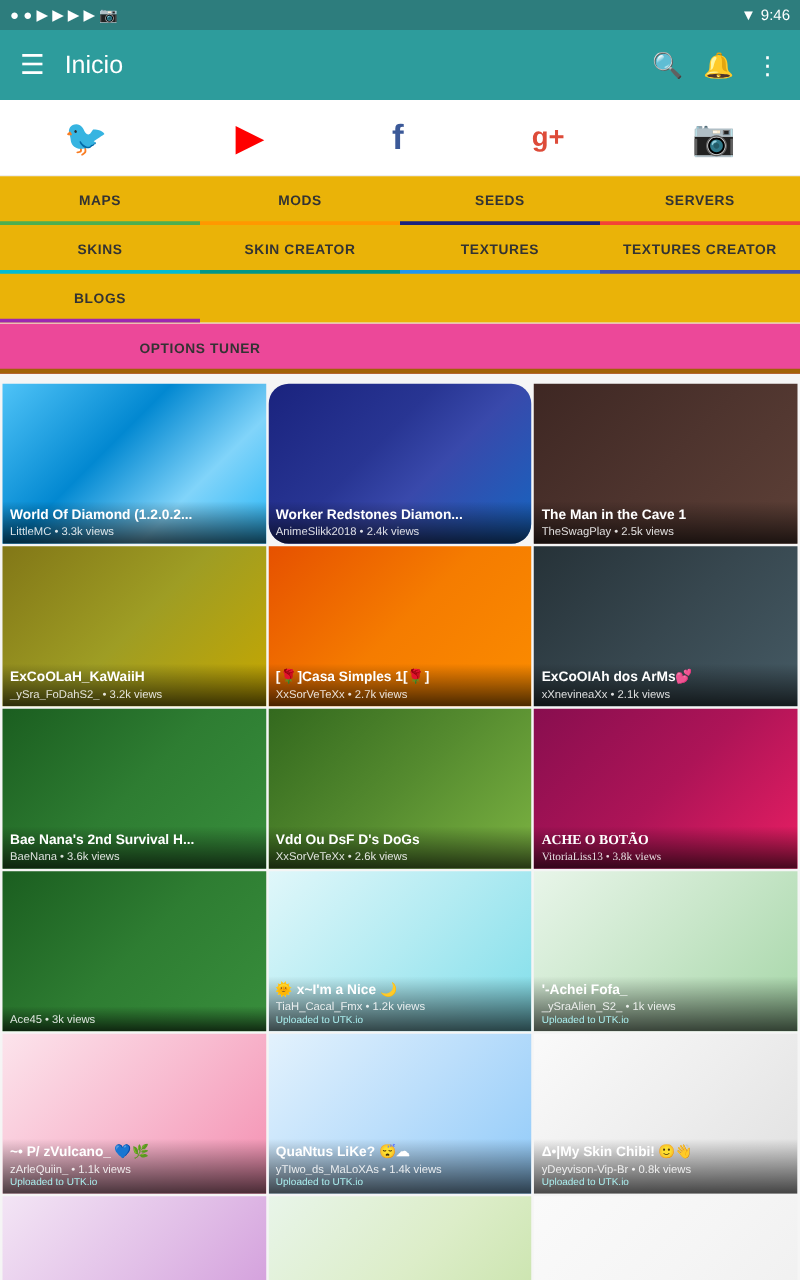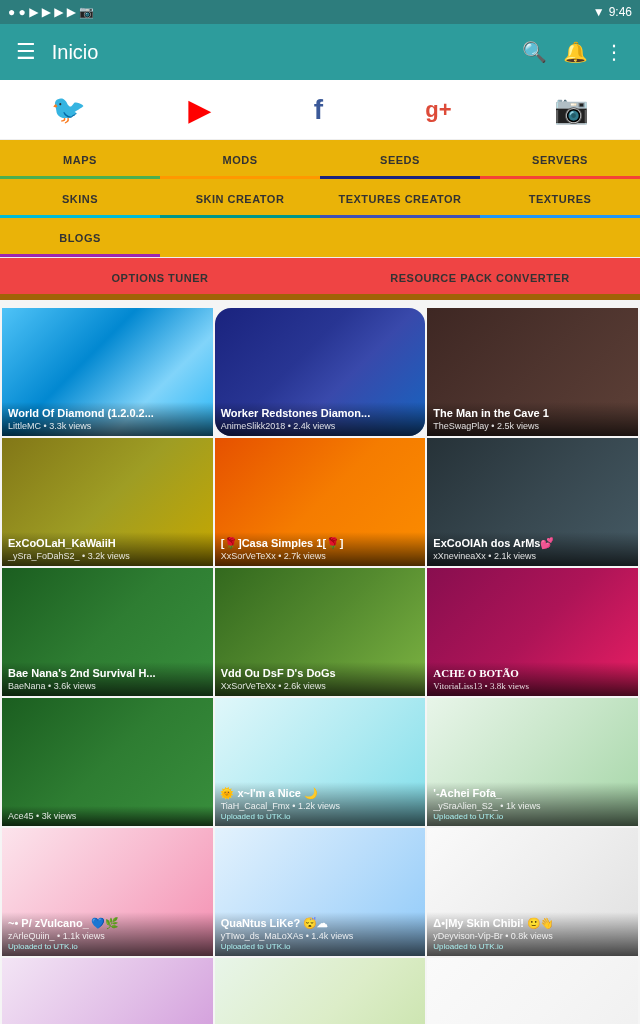--- a/index.html
+++ b/index.html
@@ -71,24 +71,24 @@
     .nav-item.dark-blue { border-bottom-color: #1a237e; }
     .nav-item.red { border-bottom-color: #f44336; }
     .nav-item.cyan { border-bottom-color: #00bcd4; }
     .nav-item.teal { border-bottom-color: #009688; }
     .nav-item.blue2 { border-bottom-color: #2196f3; }
     .nav-item.purple { border-bottom-color: #9c27b0; }
     .nav-item.indigo { border-bottom-color: #3f51b5; }
 
     
     .options-row {
-      background: #ef4444;
+      background: #ec4899;
       display: grid;
       grid-template-columns: 1fr 1fr;
-      border-bottom: 6px solid #a16207;
+      border-bottom: 4px solid #a16207;
       margin-bottom: 8px;
     }
     .options-item {
       text-align: center;
       padding: 14px 4px 10px;
       font-size: 11px;
       font-weight: bold;
       color: #333;
       cursor: pointer;
       letter-spacing: 0.5px;
@@ -192,38 +192,35 @@
   </div>
   <div class="nav-item red">
     <span>SERVERS</span>
   </div>
   <div class="nav-item cyan">
     <span>SKINS</span>
   </div>
   <div class="nav-item teal">
     <span>SKIN CREATOR</span>
   </div>
+  <div class="nav-item blue2">
+    <span>TEXTURES</span>
+  </div>
   <div class="nav-item indigo">
     <span>TEXTURES CREATOR</span>
-  </div>
-  <div class="nav-item blue2">
-    <span>TEXTURES</span>
   </div>
   <div class="nav-item purple">
     <span>BLOGS</span>
   </div>
 </div>
 
 <div class="options-row">
   <div class="options-item">
     <span>OPTIONS TUNER</span>
   </div>
-  <div class="options-item">
-    <span>RESOURCE PACK CONVERTER</span>
-  </div>
 </div>
 
 <div class="content-grid" id="cards-container">
 <div class="card bg-diamond">
       <div class="card-bg"></div>
       <div class="card-overlay">
         <div class="card-title">World Of Diamond (1.2.0.2...</div>
         <div class="card-meta">LittleMC • 3.3k views</div>
       </div>
     </div>

